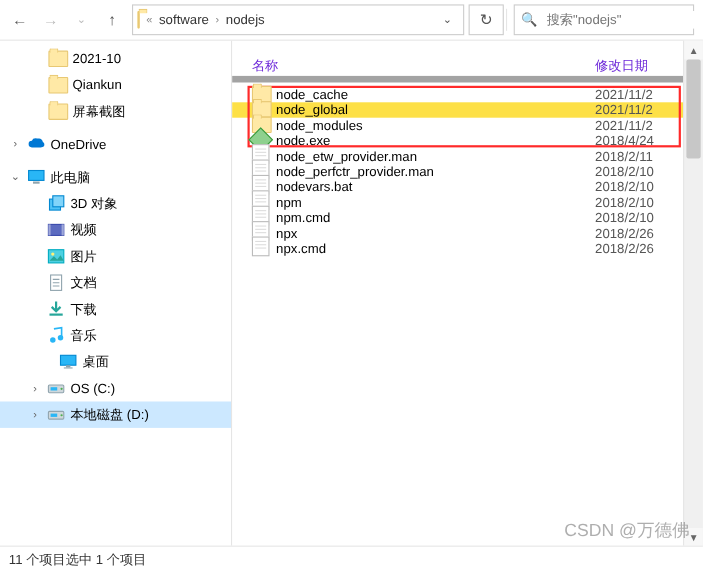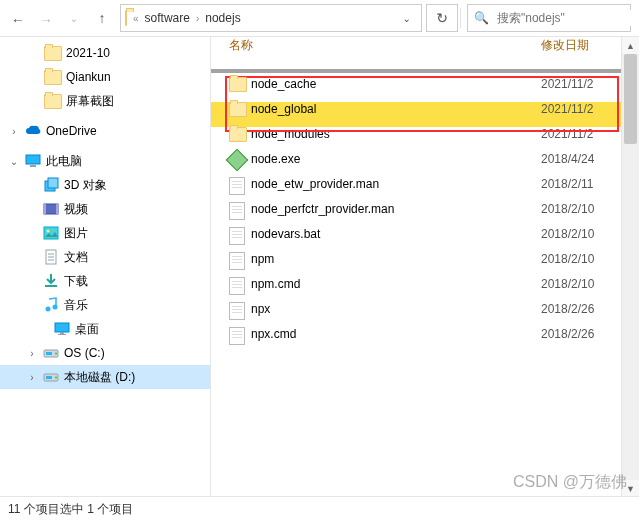--- a/index.html
+++ b/index.html
@@ -21,25 +21,25 @@
 .tree{width:210px;border-right:1px solid #e5e5e5;overflow:hidden;padding-top:4px}
 .tree-item{display:flex;align-items:center;height:24px;padding-left:8px;gap:4px;cursor:pointer}
 .tree-item.sel{background:#cce8ff}
 .tree-item .exp{width:12px;font-size:10px;color:#666;text-align:center}
 .tree-item .ic{width:18px;height:18px;display:flex;align-items:center;justify-content:center}
 .tree-item .lbl{white-space:nowrap}
 .spacer6{height:6px}
 .folder-ic{width:16px;height:13px;background:#ffe9a6;border:1px solid #e8c873;border-radius:1px;position:relative}
 .folder-ic::before{content:"";position:absolute;top:-3px;left:0;width:6px;height:3px;background:#ffe9a6;border:1px solid #e8c873;border-bottom:none;border-radius:1px 1px 0 0}
 .main{flex:1;display:flex;flex-direction:column;overflow:hidden}
-.cols{display:flex;height:32px;align-items:flex-start;border-bottom:4px solid #a3a3a3;color:#a16207;padding-left:18px}
+.cols{display:flex;height:32px;align-items:flex-end;border-bottom:6px solid #a3a3a3;color:#6d28d9;padding-left:18px}
 .cols .c-name{flex:1}
 .cols .c-date{width:80px}
 .list{flex:1;overflow:hidden;position:relative;padding-top:4px}
-.row{display:flex;align-items:flex-start;height:25px;padding-left:18px;cursor:pointer}
+.row{display:flex;align-items:flex-end;height:14px;padding-left:18px;cursor:pointer}
 .row.sel{background:#fde047}
 .row .ic{width:22px;display:flex;align-items:center}
 .row .name{flex:1;white-space:nowrap}
 .row .date{width:80px;color:#555;white-space:nowrap;overflow:hidden}
 .highlight{position:absolute;border:2px solid #ff2a2a;top:3px;left:14px;width:390px;height:52px;pointer-events:none}
 .file-ic{width:14px;height:16px;border:1px solid #bbb;background:#fff;position:relative}
 .file-ic::after{content:"";position:absolute;top:3px;left:2px;right:2px;height:1px;background:#ddd;box-shadow:0 3px 0 #ddd,0 6px 0 #ddd}
 .exe-ic{width:14px;height:14px;background:#8ed08e;border:1px solid #3a9a3a;transform:rotate(45deg)}
 .status{height:24px;border-top:1px solid #e5e5e5;display:flex;align-items:center;padding:0 8px;color:#333;position:absolute;bottom:0;left:0;right:0;background:#fff}
 .watermark{position:absolute;bottom:28px;right:12px;color:rgba(120,120,120,.6);font-size:16px}

